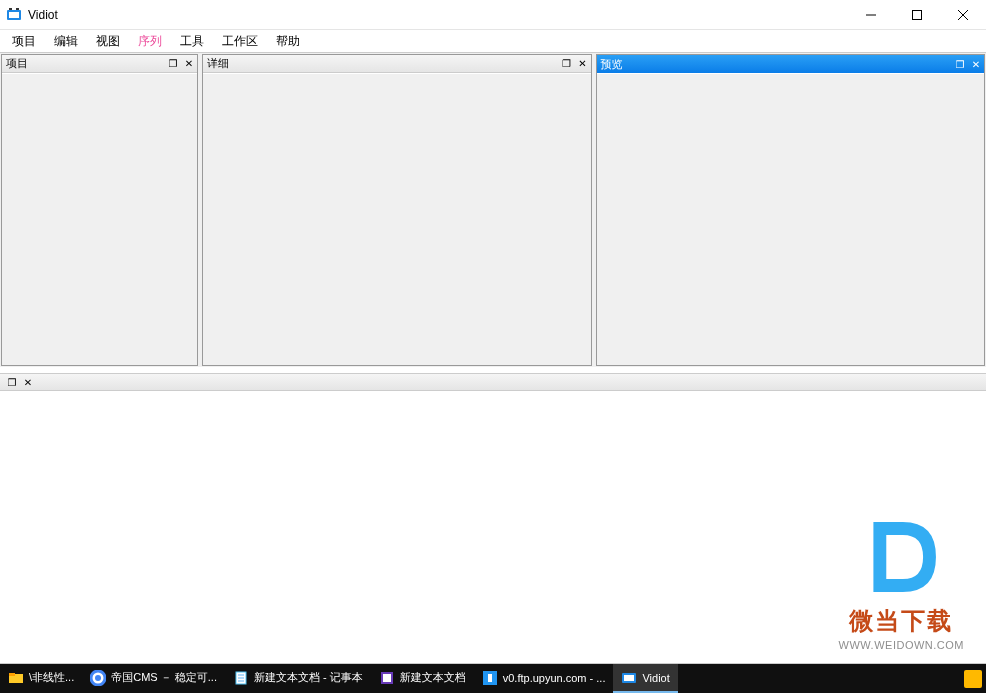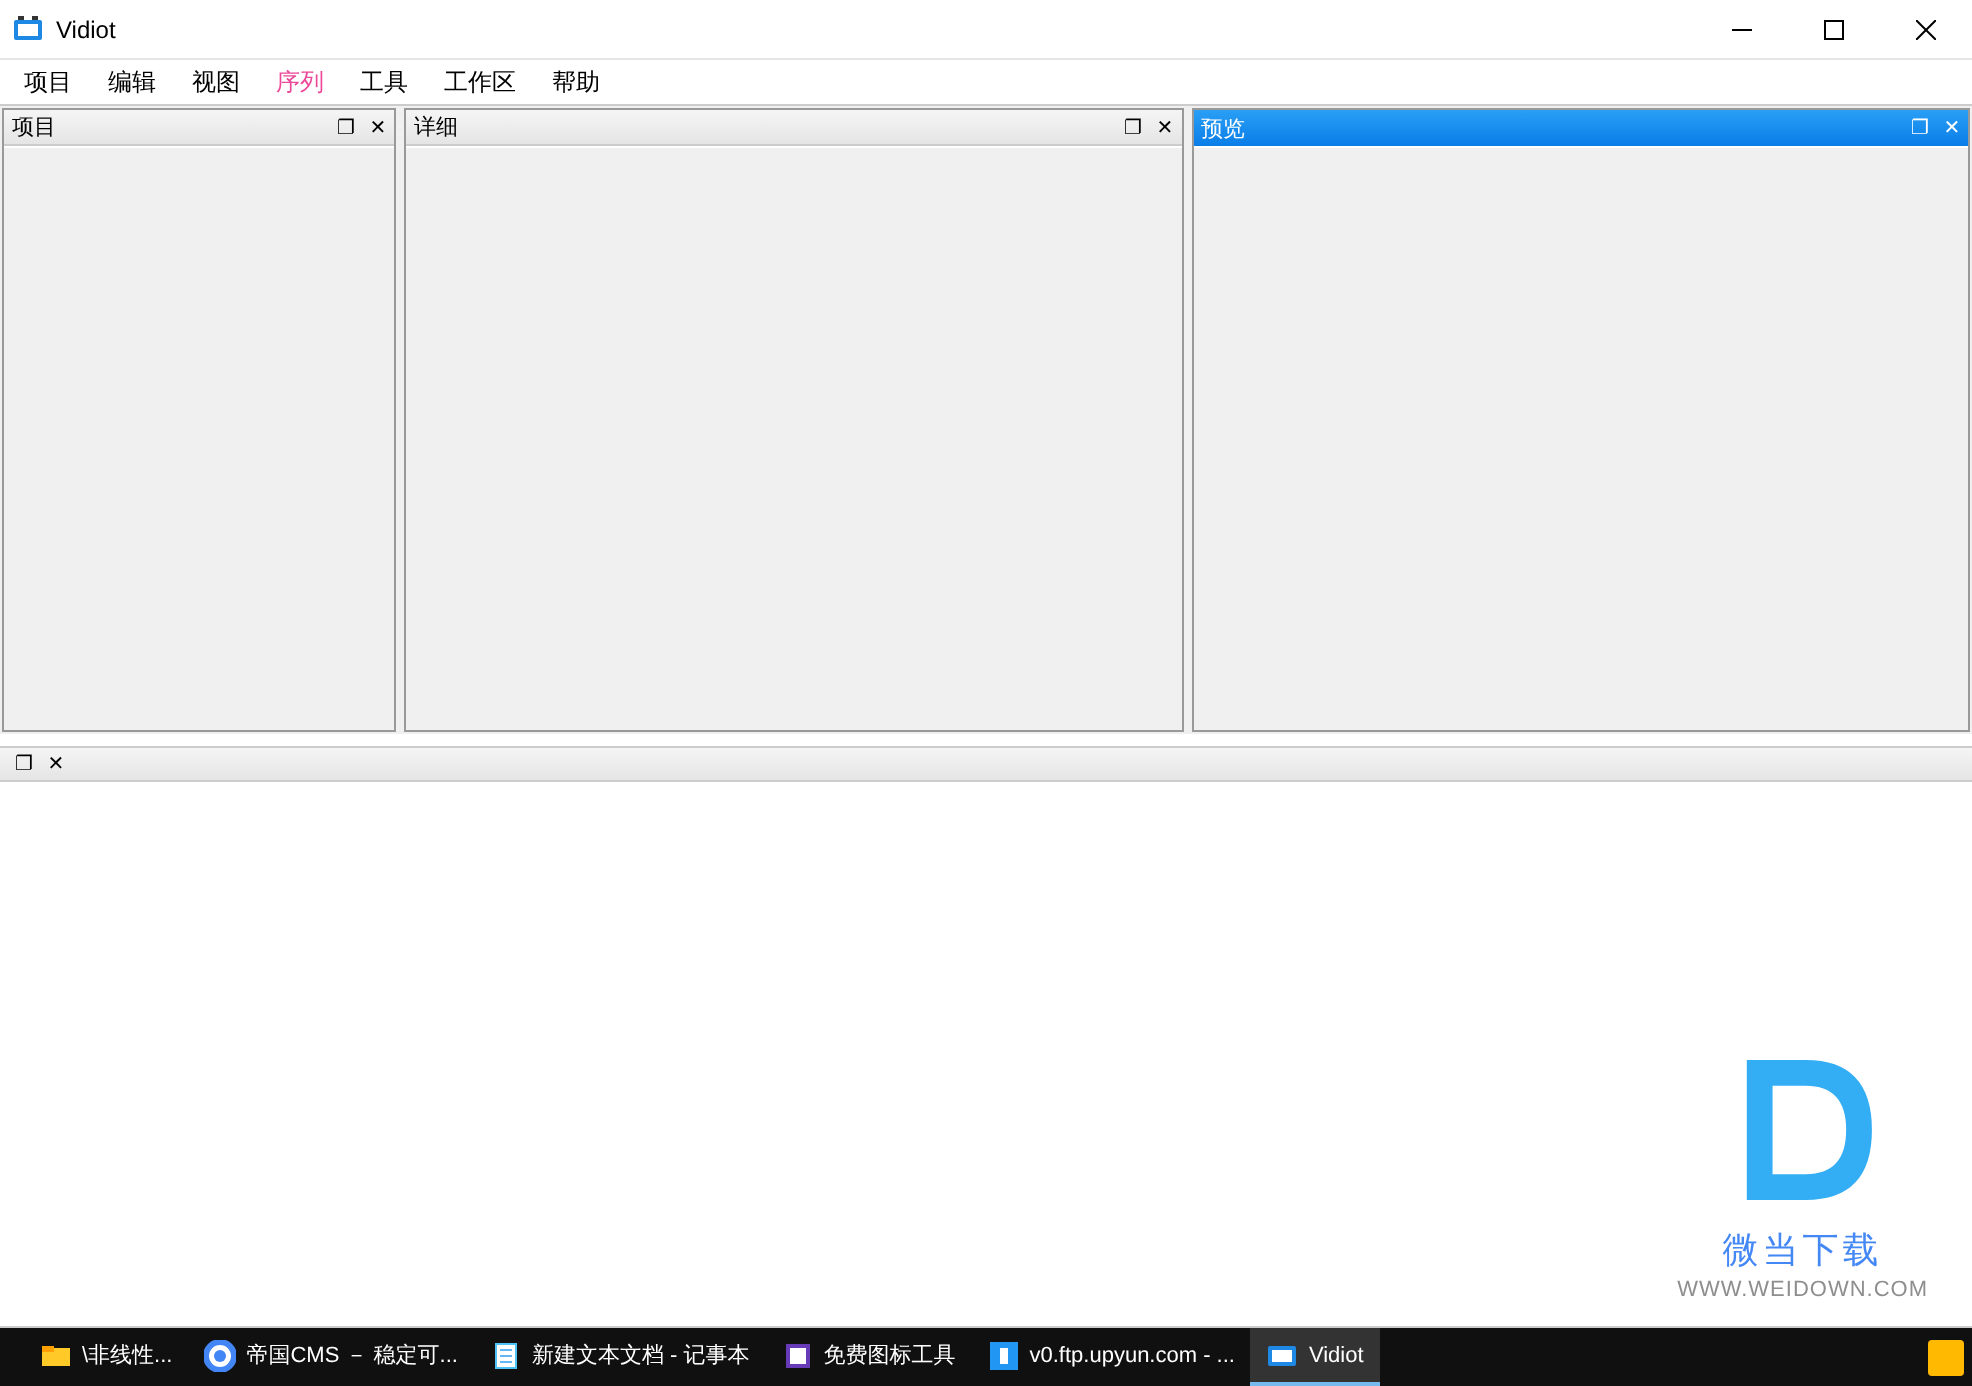--- a/index.html
+++ b/index.html
@@ -25,30 +25,30 @@
 .panel-body { flex: 1; background: #f0f0f0; border-top: 1px solid #fff; }
 
 .timeline-section { background: #f0f0f0; }
 .timeline-header { height: 18px; background: linear-gradient(#f5f5f5, #e5e5e5); display: flex; align-items: center; font-size: 11px; padding-left: 4px; border: 1px solid #ccc; border-left: none; border-right: none; margin-top: 6px; }
 .timeline-header .ptitle { flex: 1; }
 .timeline-header .pbtn { width: 16px; height: 16px; display: flex; align-items: center; justify-content: center; cursor: pointer; font-size: 10px; }
 .timeline-body { height: 272px; background: #fff; }
 
 .statusbar { height: 4px; background: #f0f0f0; border-top: 1px solid #ccc; }
 
-.taskbar { position: absolute; bottom: 0; left: 0; right: 0; height: 29px; background: #101010; display: flex; align-items: center; padding-left: 12px; }
+.taskbar { position: absolute; bottom: 0; left: 0; right: 0; height: 29px; background: #101010; display: flex; align-items: center; }
 .task-item { height: 100%; display: flex; align-items: center; padding: 0 8px; font-size: 11px; color: #fff; cursor: pointer; gap: 5px; border-bottom: 2px solid transparent; white-space: nowrap; }
 .task-item.active { background: #333; border-bottom-color: #76b9ed; }
 .task-icon { width: 16px; height: 16px; display: flex; align-items: center; justify-content: center; }
 .task-right { margin-left: auto; display: flex; align-items: center; padding-right: 4px; gap: 6px; }
 .shield-icon { width: 18px; height: 18px; background: #ffb900; border-radius: 2px; display: flex; align-items: center; justify-content: center; font-size: 11px; }
 
 .watermark { position: absolute; right: 22px; bottom: 42px; text-align: center; opacity: 0.95; pointer-events: none; }
 .watermark .logo-d { width: 92px; height: 92px; margin: 0 auto; }
-.watermark .wm-text1 { font-size: 18px; font-weight: normal; color: #3b82f6; margin-top: 2px; letter-spacing: 2px; }
+.watermark .wm-text1 { font-size: 24px; font-weight: bold; color: #c2410c; margin-top: 2px; letter-spacing: 2px; }
 .watermark .wm-text2 { font-size: 11px; color: #888; margin-top: 2px; letter-spacing: 0.5px; }
 
 .maxrect { width: 10px; height: 10px; border: 1px solid #000; }
 </style>
 </head>
 <body>
 
 <div class="titlebar">
   <span class="app-icon">
     <svg width="16" height="16" viewBox="0 0 16 16">
@@ -165,21 +165,21 @@
       </span>
     <span>新建文本文档 - 记事本</span>
   </div>
   <div class="task-item">
     <span class="task-icon">
         <svg width="16" height="16">
           <rect x="2" y="2" width="12" height="12" fill="#673ab7"></rect>
           <rect x="4" y="4" width="8" height="8" fill="#fff"></rect>
         </svg>
       </span>
-    <span>免费图标工具</span>
+    <span>新建文本文档</span>
   </div>
   <div class="task-item">
     <span class="task-icon">
         <svg width="16" height="16">
           <rect x="1" y="1" width="14" height="14" fill="#2196f3"></rect>
           <rect x="6" y="4" width="4" height="8" fill="#fff"></rect>
         </svg>
       </span>
     <span>v0.ftp.upyun.com - ...</span>
   </div>

